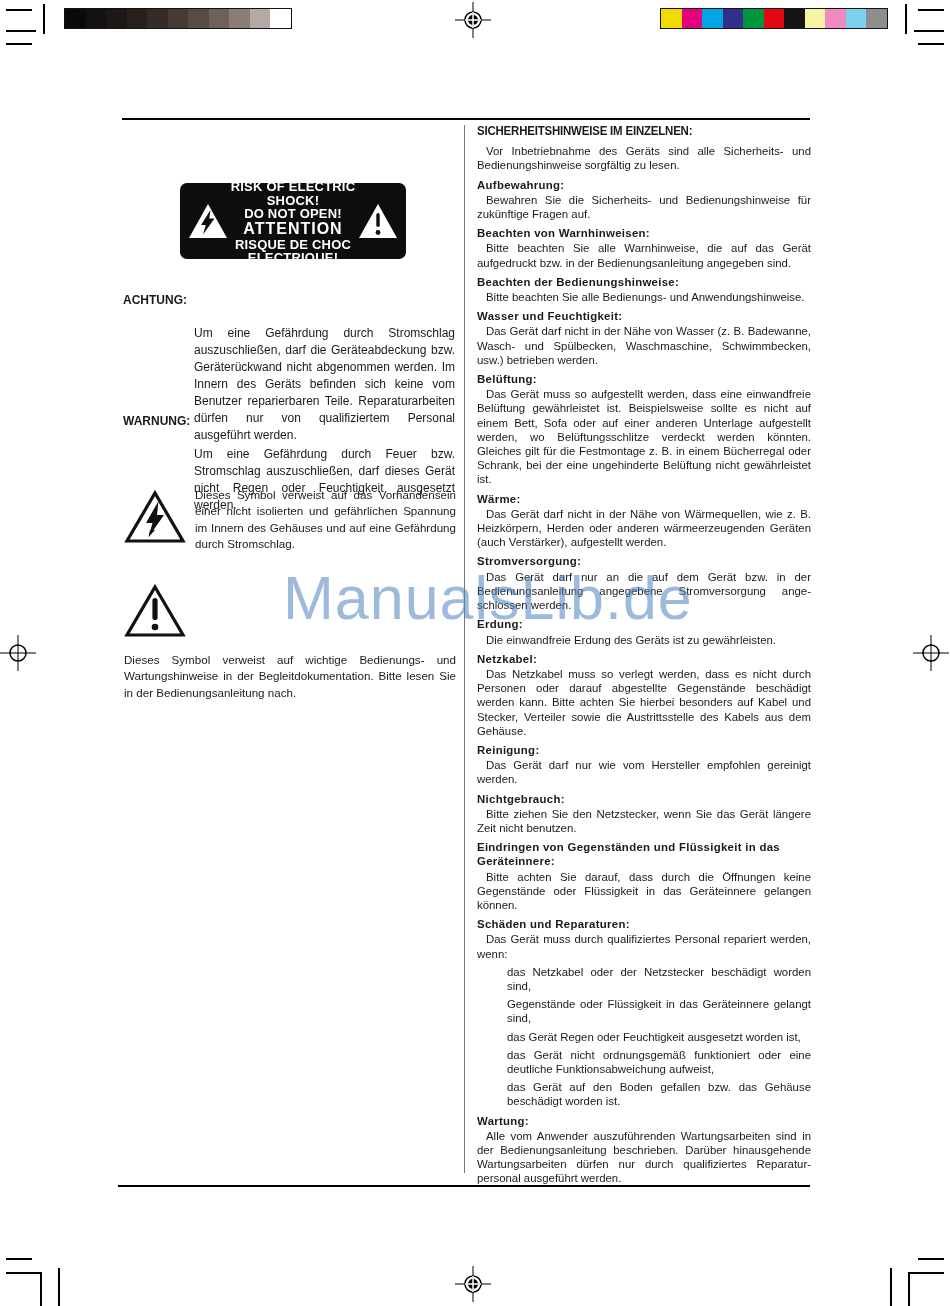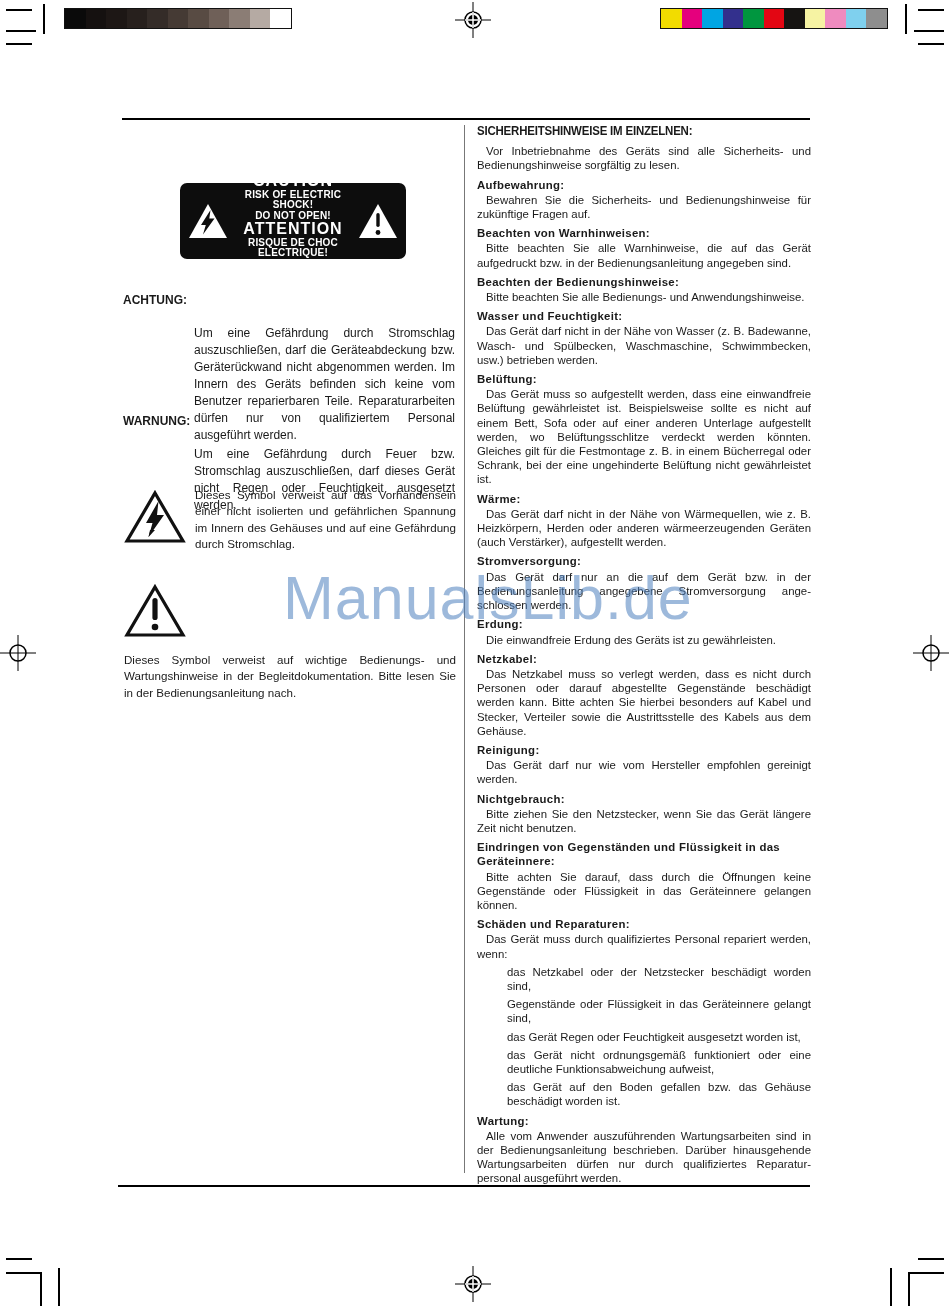--- a/index.html
+++ b/index.html
@@ -44,21 +44,21 @@
     background: #0d0d0d;
     border-radius: 7px;
     display: flex;
     align-items: center;
     justify-content: space-between;
     padding: 4px 8px;
   }
   .caution-tri { flex: 0 0 auto; }
   .caution-text { flex: 1 1 auto; text-align: center; color: #fff; line-height: 1.05; }
   .cb-big   { font-size: 16px; font-weight: bold; letter-spacing: 1px; }
-  .cb-small { font-size: 10px; font-weight: bold; letter-spacing: 0.2px; }
+  .cb-small { font-size: 13px; font-weight: bold; letter-spacing: 0.2px; }
 
   
   .label-block {
     position: absolute;
     left: 123px;
     width: 332px;
     display: flex;
     font-size: 12px;
     line-height: 1.42;
   }

